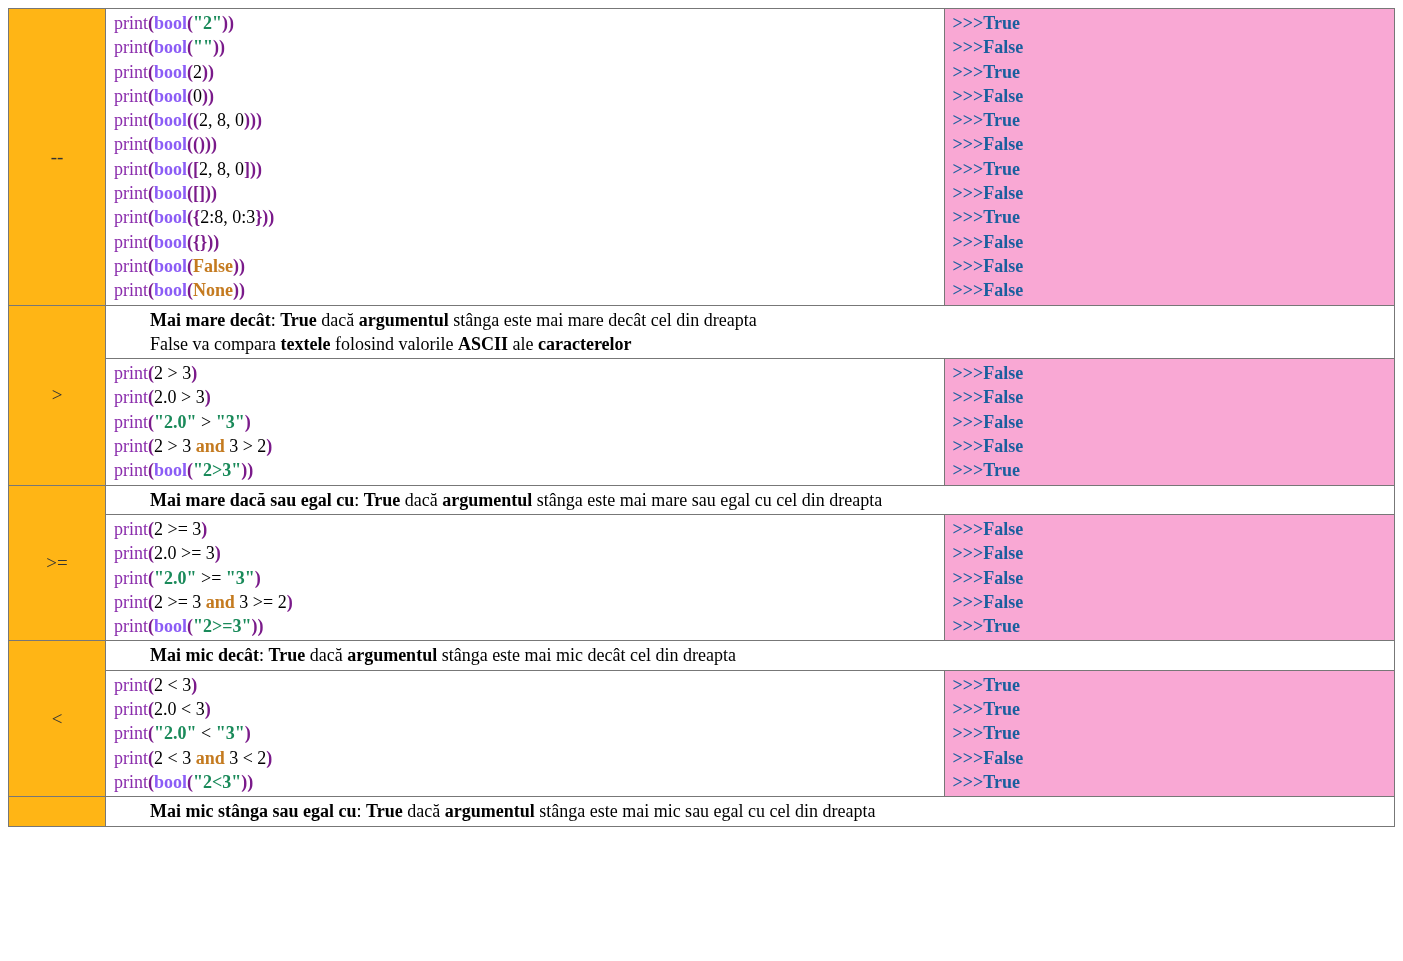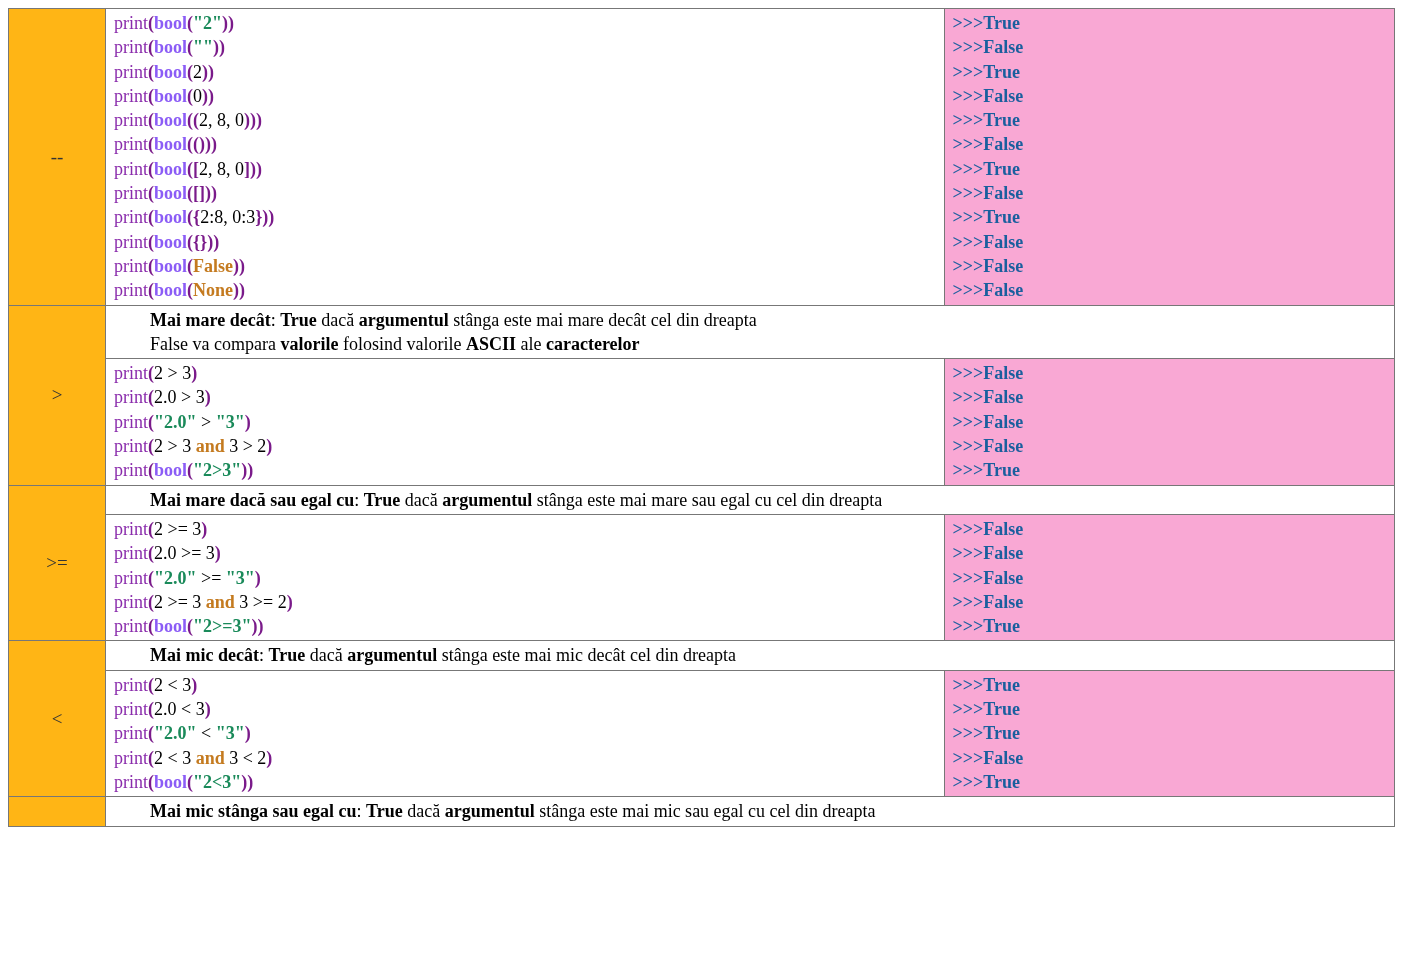--- a/index.html
+++ b/index.html
@@ -85,21 +85,21 @@
           <div class="out-line"><span class="prompt">&gt;&gt;&gt;</span><span class="resTrue">True</span></div>
           <div class="out-line"><span class="prompt">&gt;&gt;&gt;</span><span class="resFalse">False</span></div>
           <div class="out-line"><span class="prompt">&gt;&gt;&gt;</span><span class="resTrue">True</span></div>
           <div class="out-line"><span class="prompt">&gt;&gt;&gt;</span><span class="resFalse">False</span></div>
           <div class="out-line"><span class="prompt">&gt;&gt;&gt;</span><span class="resFalse">False</span></div>
           <div class="out-line"><span class="prompt">&gt;&gt;&gt;</span><span class="resFalse">False</span></div>
         </td>
       </tr>
       <tr>
         <td class="op-cell" rowspan="2">&gt;</td>
-        <td class="desc" colspan="2"><b>Mai mare decât</b><span>: </span><b>True</b><span> dacă </span><b>argumentul</b><span> stânga este mai mare decât cel din dreapta</span><br><span>False va compara </span><b>valorile</b><span> folosind valorile </span><b>ASCII</b><span> ale </span><b>caracterelor</b></td>
+        <td class="desc" colspan="2"><b>Mai mare decât</b><span>: </span><b>True</b><span> dacă </span><b>argumentul</b><span> stânga este mai mare decât cel din dreapta</span><br><span>False va compara </span><b>textele</b><span> folosind valorile </span><b>ASCII</b><span> ale </span><b>caracterelor</b></td>
       </tr>
       <tr>
         <td class="code">
           <div class="code-line"><span class="k-print">print</span><span class="paren">(</span><span class="plain">2 &gt; 3</span><span class="paren">)</span></div>
           <div class="code-line"><span class="k-print">print</span><span class="paren">(</span><span class="plain">2.0 &gt; 3</span><span class="paren">)</span></div>
           <div class="code-line"><span class="k-print">print</span><span class="paren">(</span><span class="str">"2.0"</span><span class="plain"> &gt; </span><span class="str">"3"</span><span class="paren">)</span></div>
           <div class="code-line"><span class="k-print">print</span><span class="paren">(</span><span class="plain">2 &gt; 3 </span><span class="const">and</span><span class="plain"> 3 &gt; 2</span><span class="paren">)</span></div>
           <div class="code-line"><span class="k-print">print</span><span class="paren">(</span><span class="k-bool">bool</span><span class="paren">(</span><span class="str">"2&gt;3"</span><span class="paren">))</span></div>
         </td>
         <td class="out">

